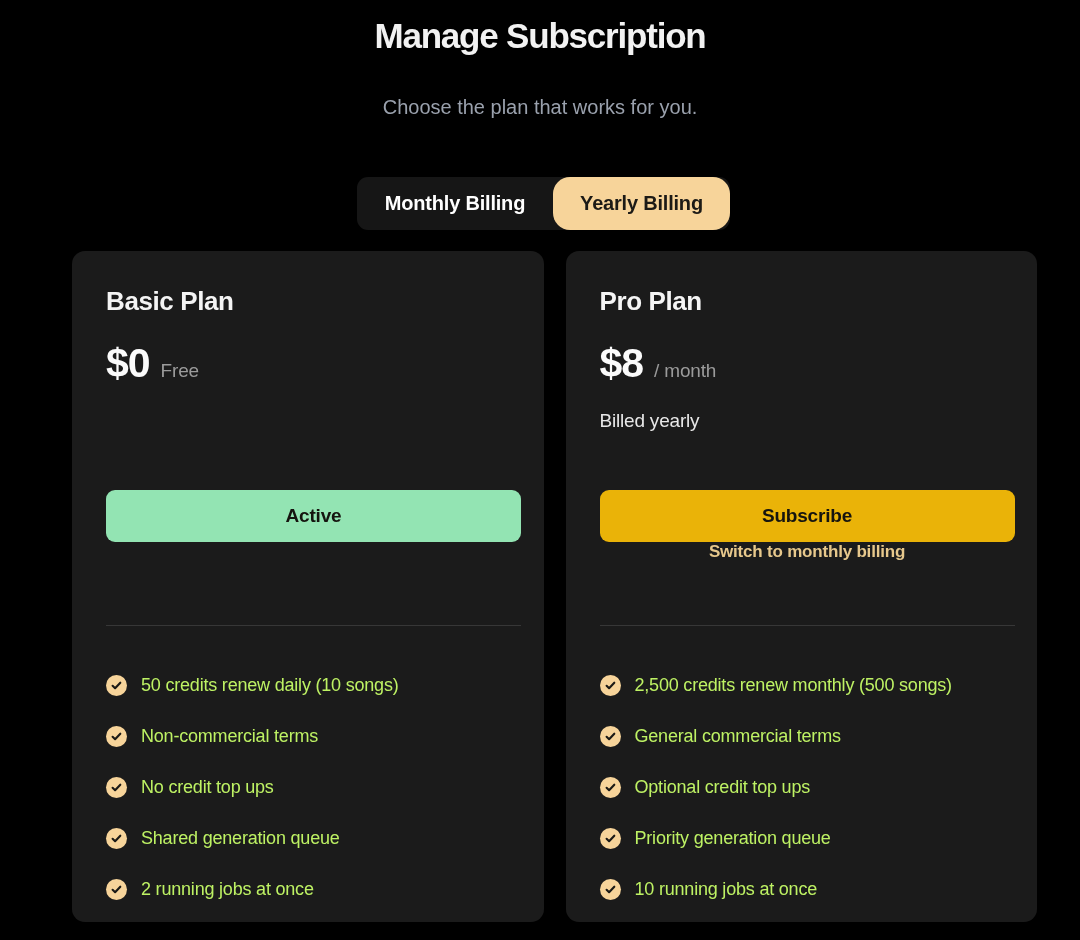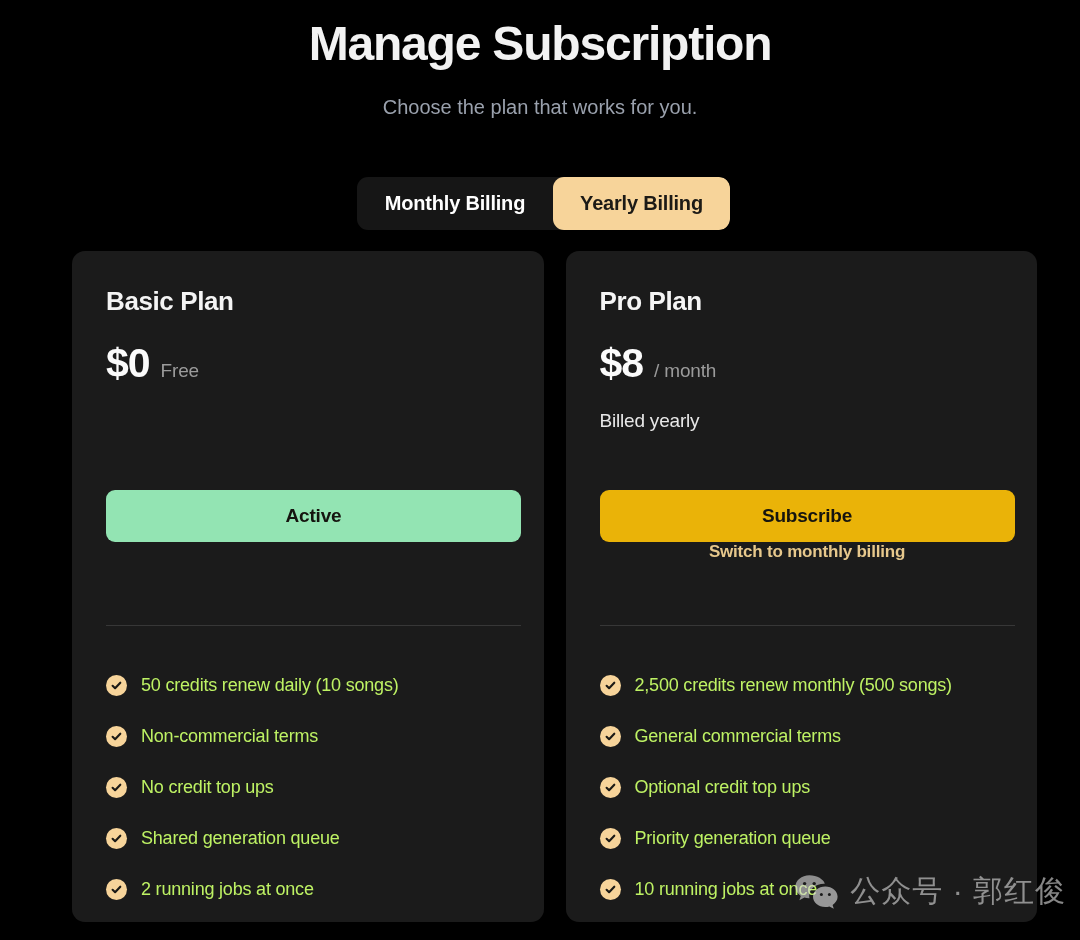--- a/index.html
+++ b/index.html
@@ -19,21 +19,21 @@
     background: #000000;
   }
 
   
   .page-title {
     position: absolute;
     top: 14px;
     left: 0;
     width: 1080px;
     text-align: center;
-    font-size: 48px;
+    font-size: 35px;
     font-weight: 700;
     letter-spacing: -1.2px;
     color: #f2f2f2;
     line-height: 1.25;
   }
 
   .page-subtitle {
     position: absolute;
     top: 94px;
     left: 0;
@@ -61,21 +61,21 @@
   .toggle-option {
     flex: 0 0 auto;
     display: flex;
     align-items: center;
     justify-content: center;
     font-size: 20px;
     font-weight: 700;
     letter-spacing: -0.2px;
     cursor: pointer;
     height: 100%;
-    border-radius: 11px;
+    border-radius: 17px;
   }
 
   .toggle-option.monthly {
     width: 196px;
     color: #ffffff;
     background: transparent;
   }
 
   .toggle-option.yearly {
     width: 177px;
@@ -378,27 +378,14 @@
                 <path d="M2.6 6.8 L5.1 9.2 L10.3 3.7" stroke="#1b1a16" stroke-width="2.1" fill="none" stroke-linecap="round" stroke-linejoin="round"></path>
               </svg>
           </span>
           <span class="feature-text">10 running jobs at once</span>
         </li>
       </ul>
     </div>
 
   </div>
 
-  <div class="watermark">
-    <span>
-      <svg class="wechat-icon" viewBox="0 0 46 40">
-        <path d="M16.4 3.2C8.6 3.2 2.4 8.4 2.4 14.8c0 3.7 2.1 7 5.4 9.1l-1.4 4.3 5-2.6c1.4.4 2.9.6 4.5.6h.6c-.2-.8-.3-1.6-.3-2.4 0-6.7 6.6-12.1 14.7-12.1h.9C30.6 7.3 24.2 3.2 16.4 3.2z" fill="#d5d5d5"></path>
-        <circle cx="11.6" cy="11.6" r="1.7" fill="#1b1b1b"></circle>
-        <circle cx="21.2" cy="11.6" r="1.7" fill="#1b1b1b"></circle>
-        <path d="M44.6 24.8c0-5.6-5.5-10.2-12.3-10.2s-12.3 4.6-12.3 10.2c0 5.6 5.5 10.2 12.3 10.2 1.4 0 2.8-.2 4.1-.6l4.4 2.3-1.2-3.8c2.9-1.9 5-4.7 5-8.1z" fill="#e4e4e4"></path>
-        <circle cx="28.4" cy="22.4" r="1.5" fill="#1b1b1b"></circle>
-        <circle cx="36.4" cy="22.4" r="1.5" fill="#1b1b1b"></circle>
-      </svg>
-    </span>
-    <span class="watermark-text">公众号 · 郭红俊</span>
-  </div>
 
 </div>
 
 </body></html>

